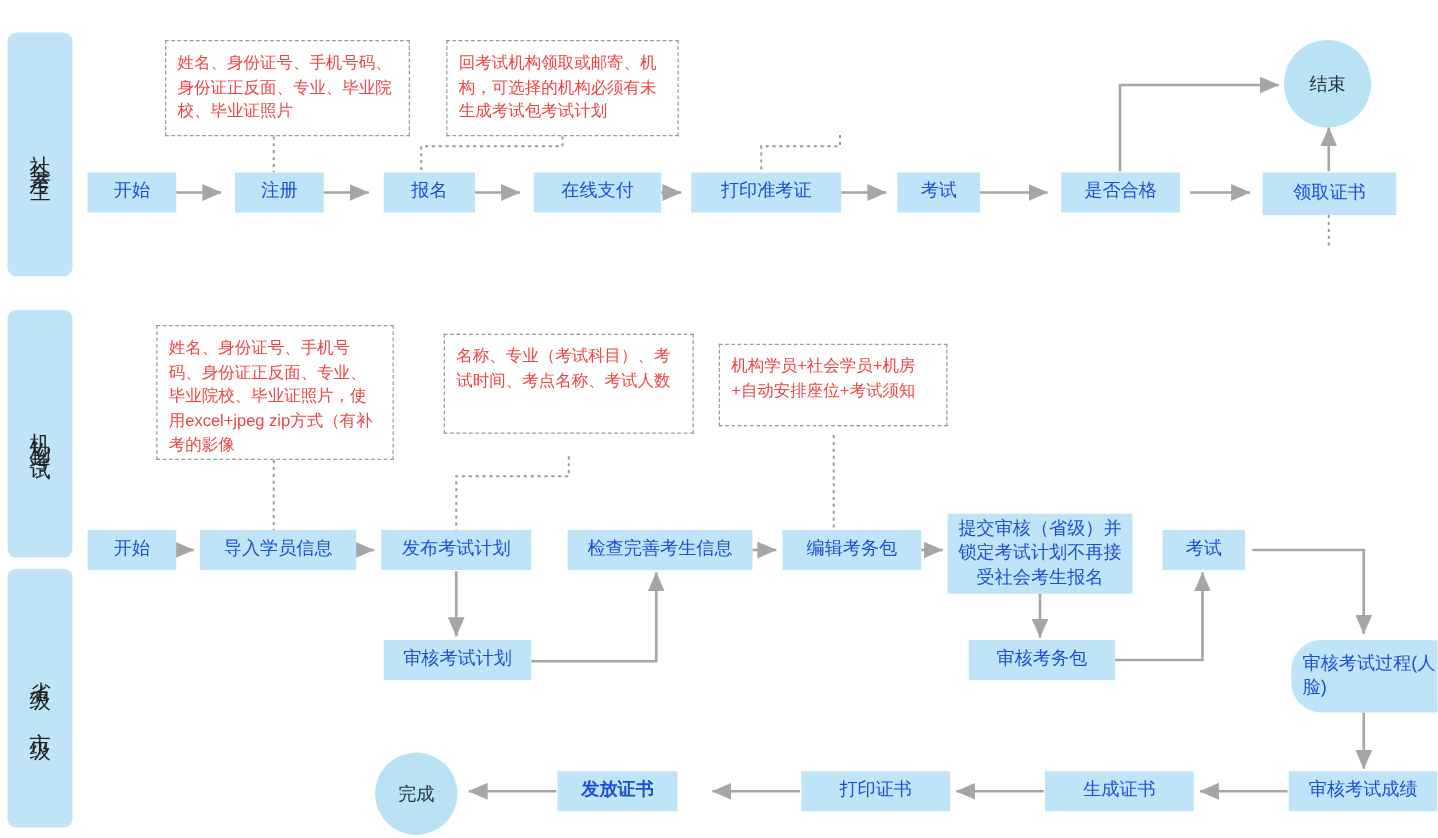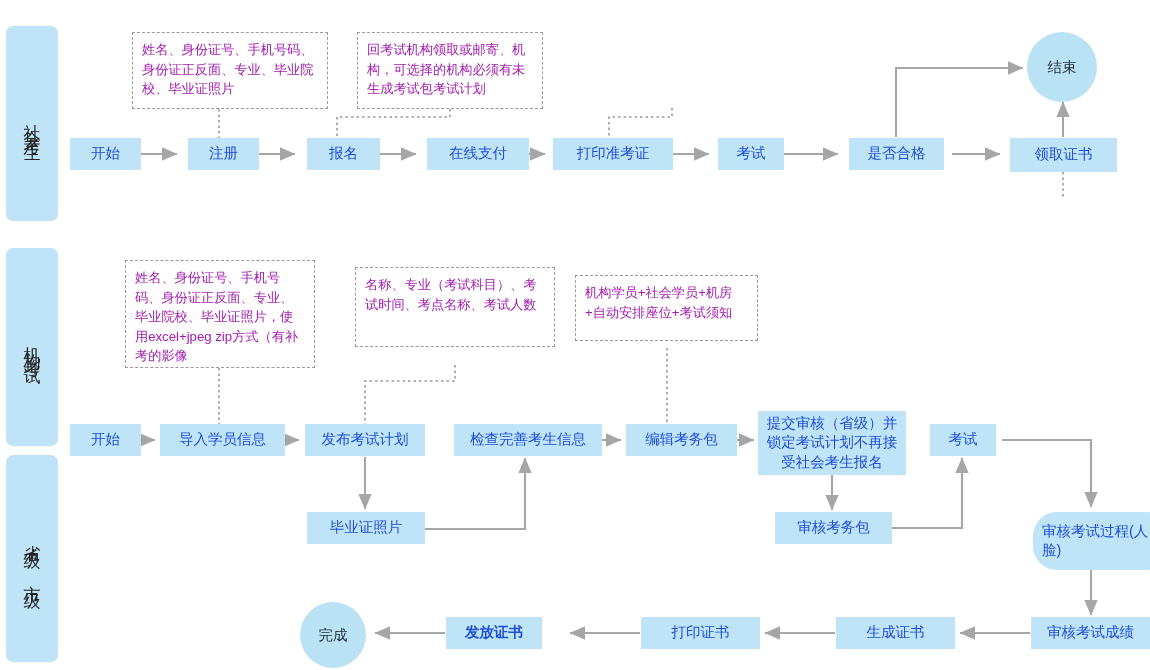--- a/index.html
+++ b/index.html
@@ -30,21 +30,21 @@
   .node.bold{font-weight:bold;}
   .circle{
     position:absolute;background:#b9e2f5;border-radius:50%;
     display:flex;align-items:center;justify-content:center;
     font-size:14.5px;color:#24313a;box-sizing:border-box;
   }
 
   
   .note{
     position:absolute;border:1px dashed #9a9a9a;background:#ffffff;
-    color:#a21caf;font-size:13.2px;line-height:1.48;
+    color:#ef4444;font-size:13.2px;line-height:1.48;
     padding:7px 9px;box-sizing:border-box;text-align:left;
   }
 </style>
 </head>
 <body>
 
 <div id="stage">
 
   <svg class="layer" viewBox="0 0 1150 670">
     <defs>
@@ -123,21 +123,21 @@
   <div class="note" style="left:575px;top:275px;width:183px;height:66px;">机构学员+社会学员+机房+自动安排座位+考试须知</div>
 
   <div class="node" style="left:70px;top:424px;width:71px;height:32px;">开始</div>
   <div class="node" style="left:160px;top:424px;width:125px;height:32px;">导入学员信息</div>
   <div class="node" style="left:305px;top:424px;width:120px;height:32px;">发布考试计划</div>
   <div class="node" style="left:454px;top:424px;width:148px;height:32px;">检查完善考生信息</div>
   <div class="node" style="left:626px;top:424px;width:111px;height:32px;">编辑考务包</div>
   <div class="node" style="left:758px;top:411px;width:148px;height:64px;">提交审核（省级）并锁定考试计划不再接受社会考生报名</div>
   <div class="node" style="left:930px;top:424px;width:66px;height:32px;">考试</div>
 
-  <div class="node" style="left:307px;top:512px;width:118px;height:32px;">毕业证照片</div>
+  <div class="node" style="left:307px;top:512px;width:118px;height:32px;">审核考试计划</div>
   <div class="node" style="left:775px;top:512px;width:117px;height:32px;">审核考务包</div>
   <div class="node left" style="left:1033px;top:512px;width:137px;height:58px;border-radius:24px;">审核考试过程(人脸)</div>
   <div class="node" style="left:1031px;top:617px;width:119px;height:32px;">审核考试成绩</div>
   <div class="node" style="left:836px;top:617px;width:119px;height:32px;">生成证书</div>
   <div class="node" style="left:641px;top:617px;width:119px;height:32px;">打印证书</div>
   <div class="node bold" style="left:446px;top:617px;width:96px;height:32px;">发放证书</div>
   <div class="circle" style="left:300px;top:602px;width:66px;height:66px;">完成</div>
 
 </div>
 

